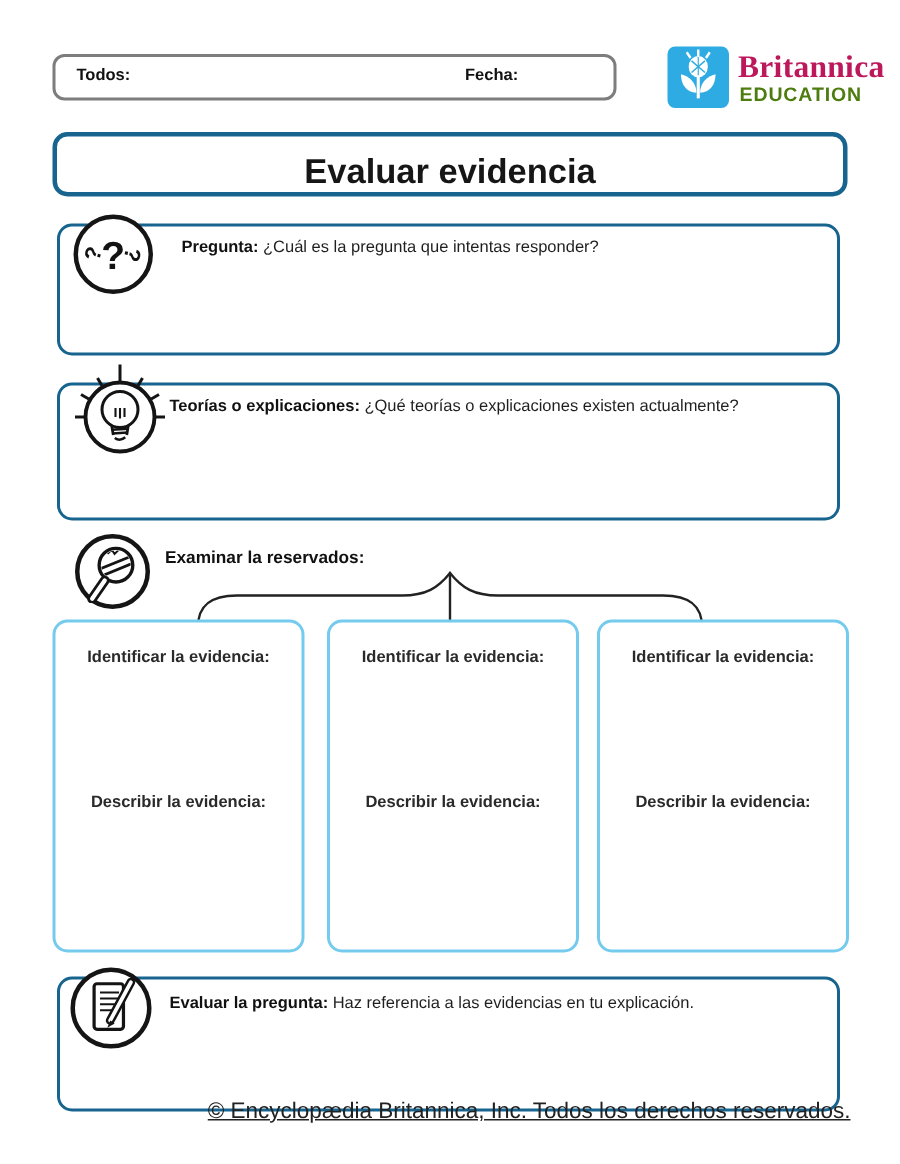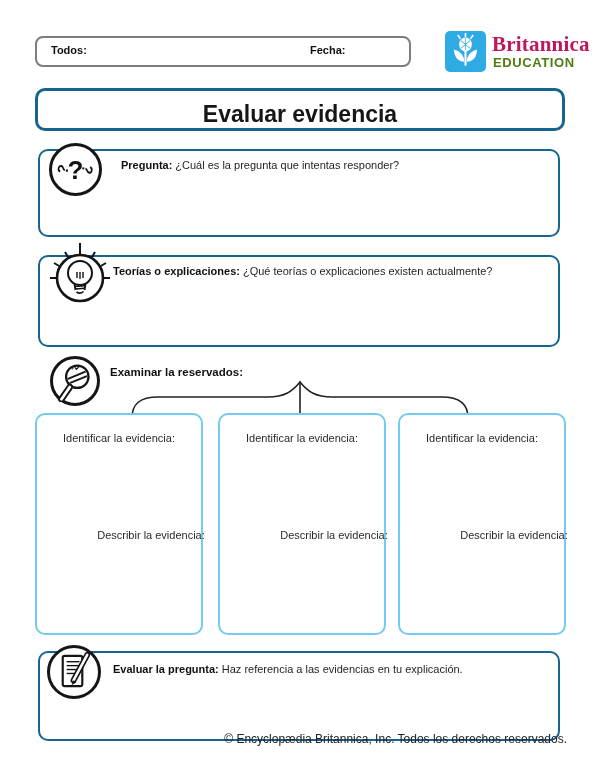--- a/index.html
+++ b/index.html
@@ -33,28 +33,28 @@
   .circ{border:3.5px solid #151515;border-radius:50%;background:#fff;z-index:2;box-sizing:border-box;}
   .q-circ{left:49px;top:143px;width:53px;height:53px;display:flex;align-items:center;justify-content:center;}
   .q-circ .q{font-weight:bold;color:#121212;line-height:1;display:inline-block;}
   .q-small-l{font-size:15px;transform:rotate(-75deg) translateY(-1px);}
   .q-big{font-size:26px;margin:0 -1px;}
   .q-small-r{font-size:15px;transform:rotate(102deg) translateY(-1px);}
   .m-circ{left:50px;top:356px;width:50px;height:50px;}
   .n-circ{left:47px;top:645px;width:54px;height:54px;}
 
   
-  .evbox{top:413px;width:164px;height:218px;border:2px solid #74cbee;border-radius:10px;background:#fff;}
+  .evbox{top:413px;width:164px;height:218px;border:2px solid #74cbee;border-radius:10px;background:#fff;font-weight:bold;}
   .ev1{left:35px;} .ev2{left:218px;} .ev3{left:398px;}
   .ev-label{position:absolute;left:0;width:100%;text-align:center;font-size:11px;color:#2a2a2a;}
-  .ev-identify{top:17px;} .ev-describe{top:114px;padding-left:32px;}
+  .ev-identify{top:17px;} .ev-describe{top:114px;}
 
   .examinar-label{left:110px;top:366px;font-size:11.5px;font-weight:bold;color:#111;}
 
-  .copyright{right:33px;top:732px;font-size:12px;color:#222;}
+  .copyright{right:33px;top:732px;font-size:15px;color:#222;text-decoration:underline;}
 
   svg{display:block;}
 </style>
 </head>
 <body>
 
 <div class="abs namebox">
   <span class="fld" style="left:14px;">Todos:</span>
   <div class="fill-area" style="left:70px;top:2px;width:190px;height:22px;"></div>
   <span class="fld" style="left:273px;">Fecha:</span>

